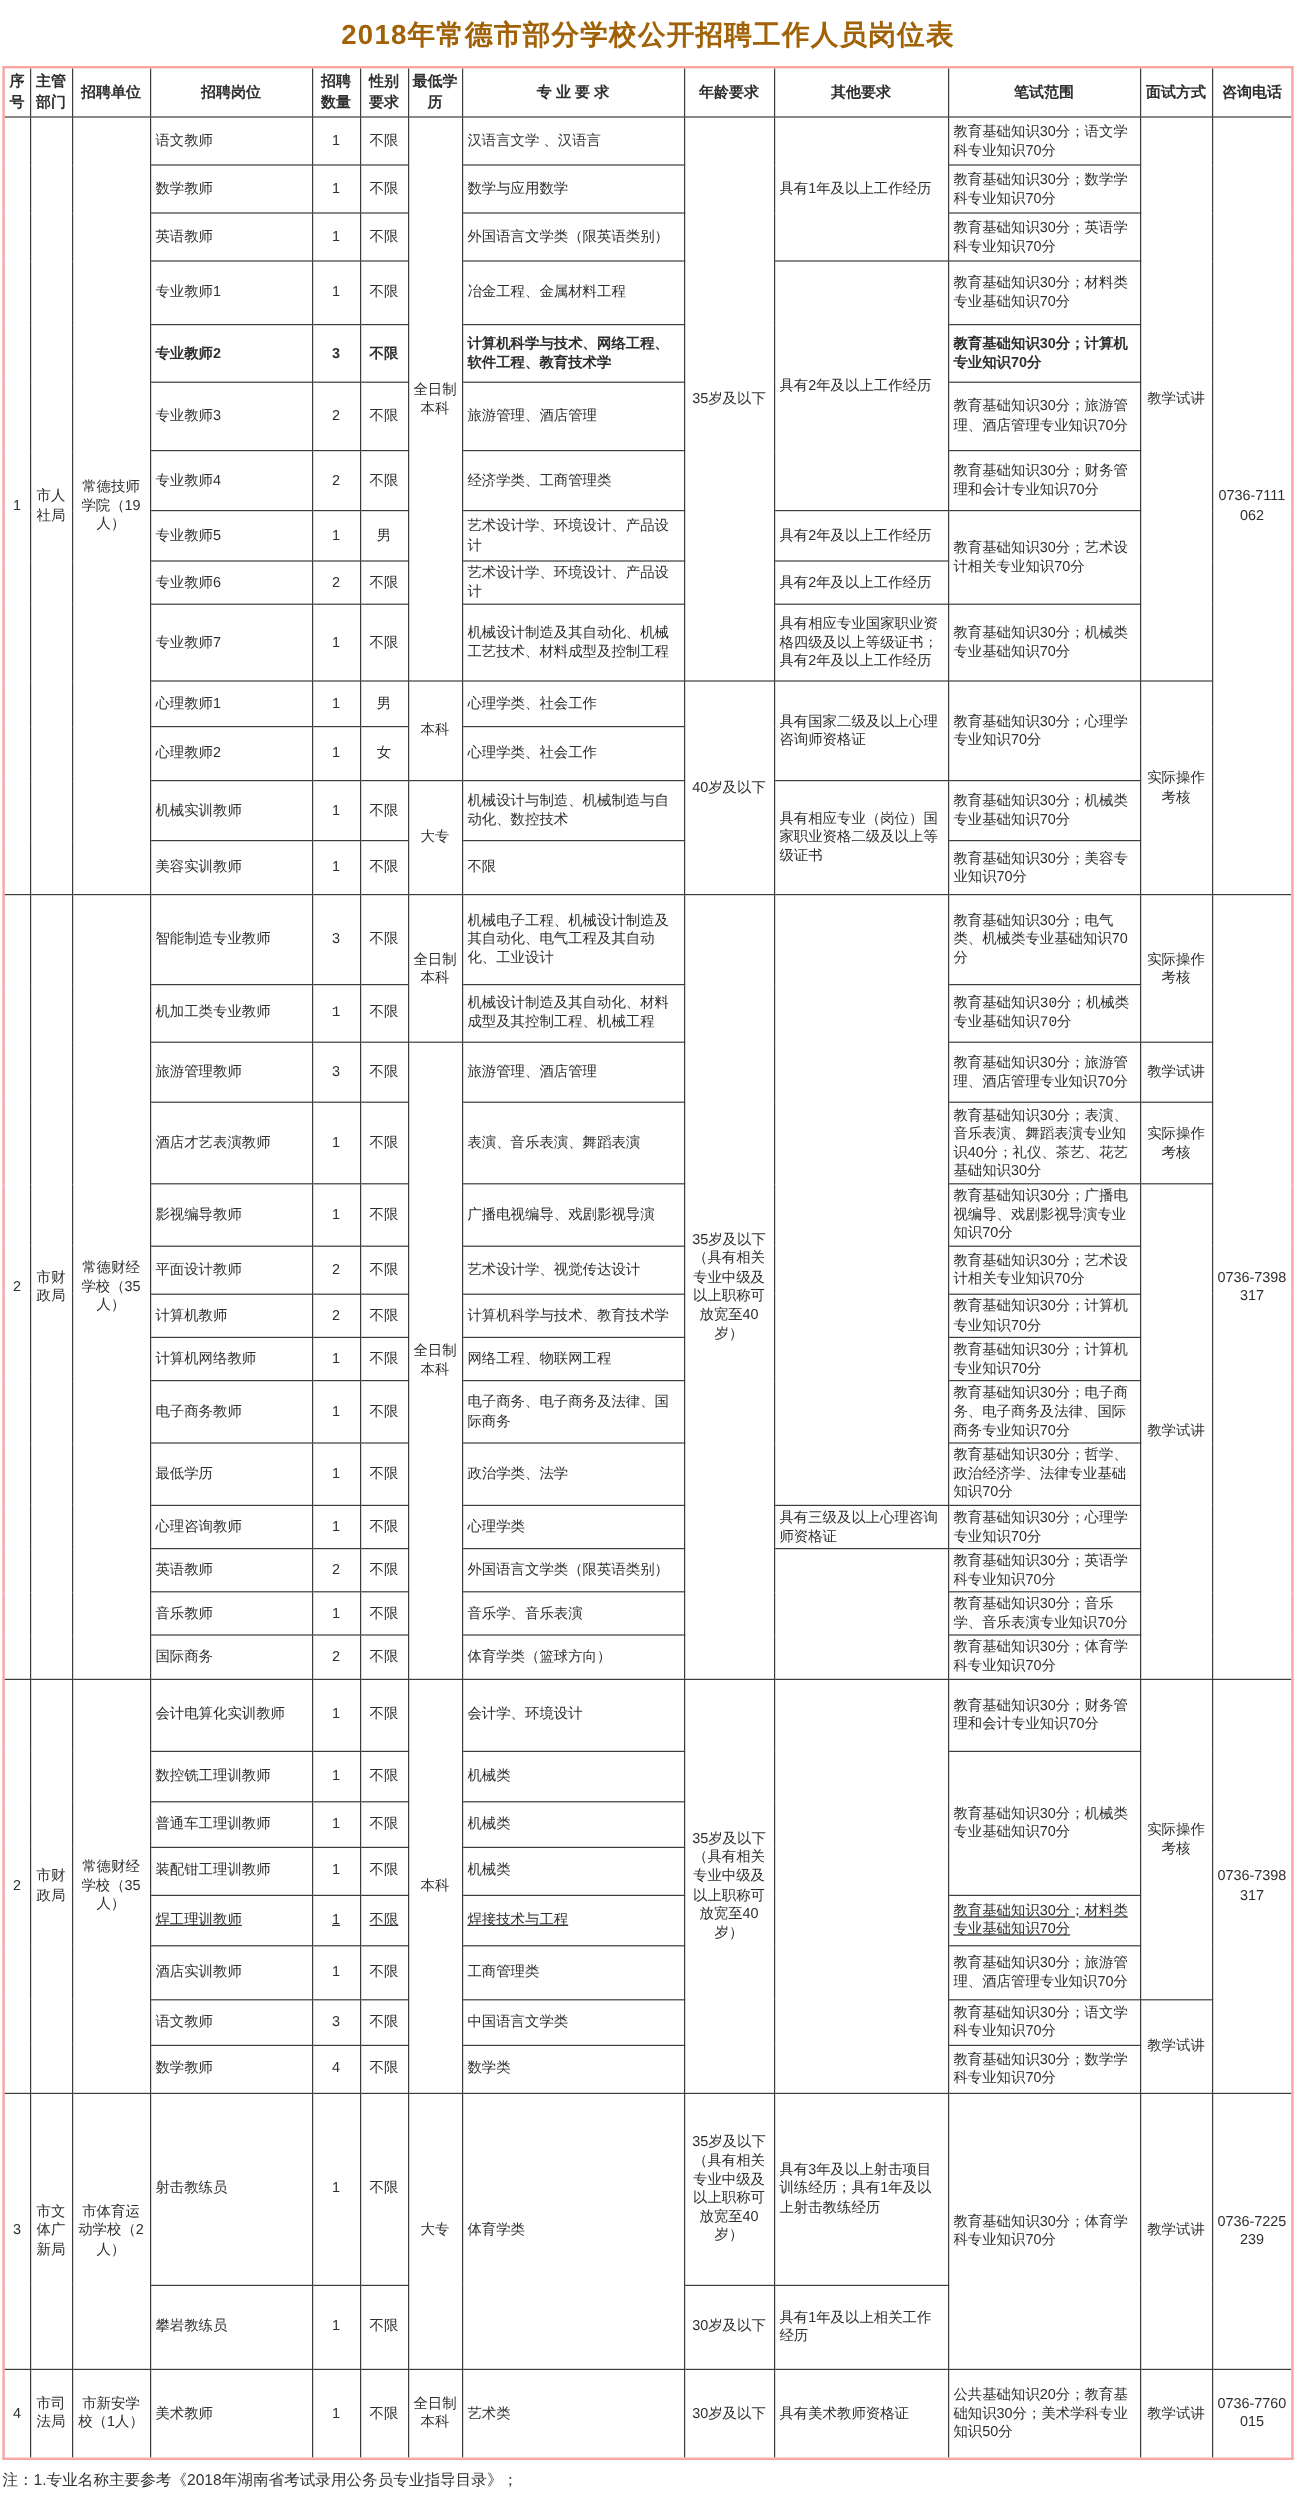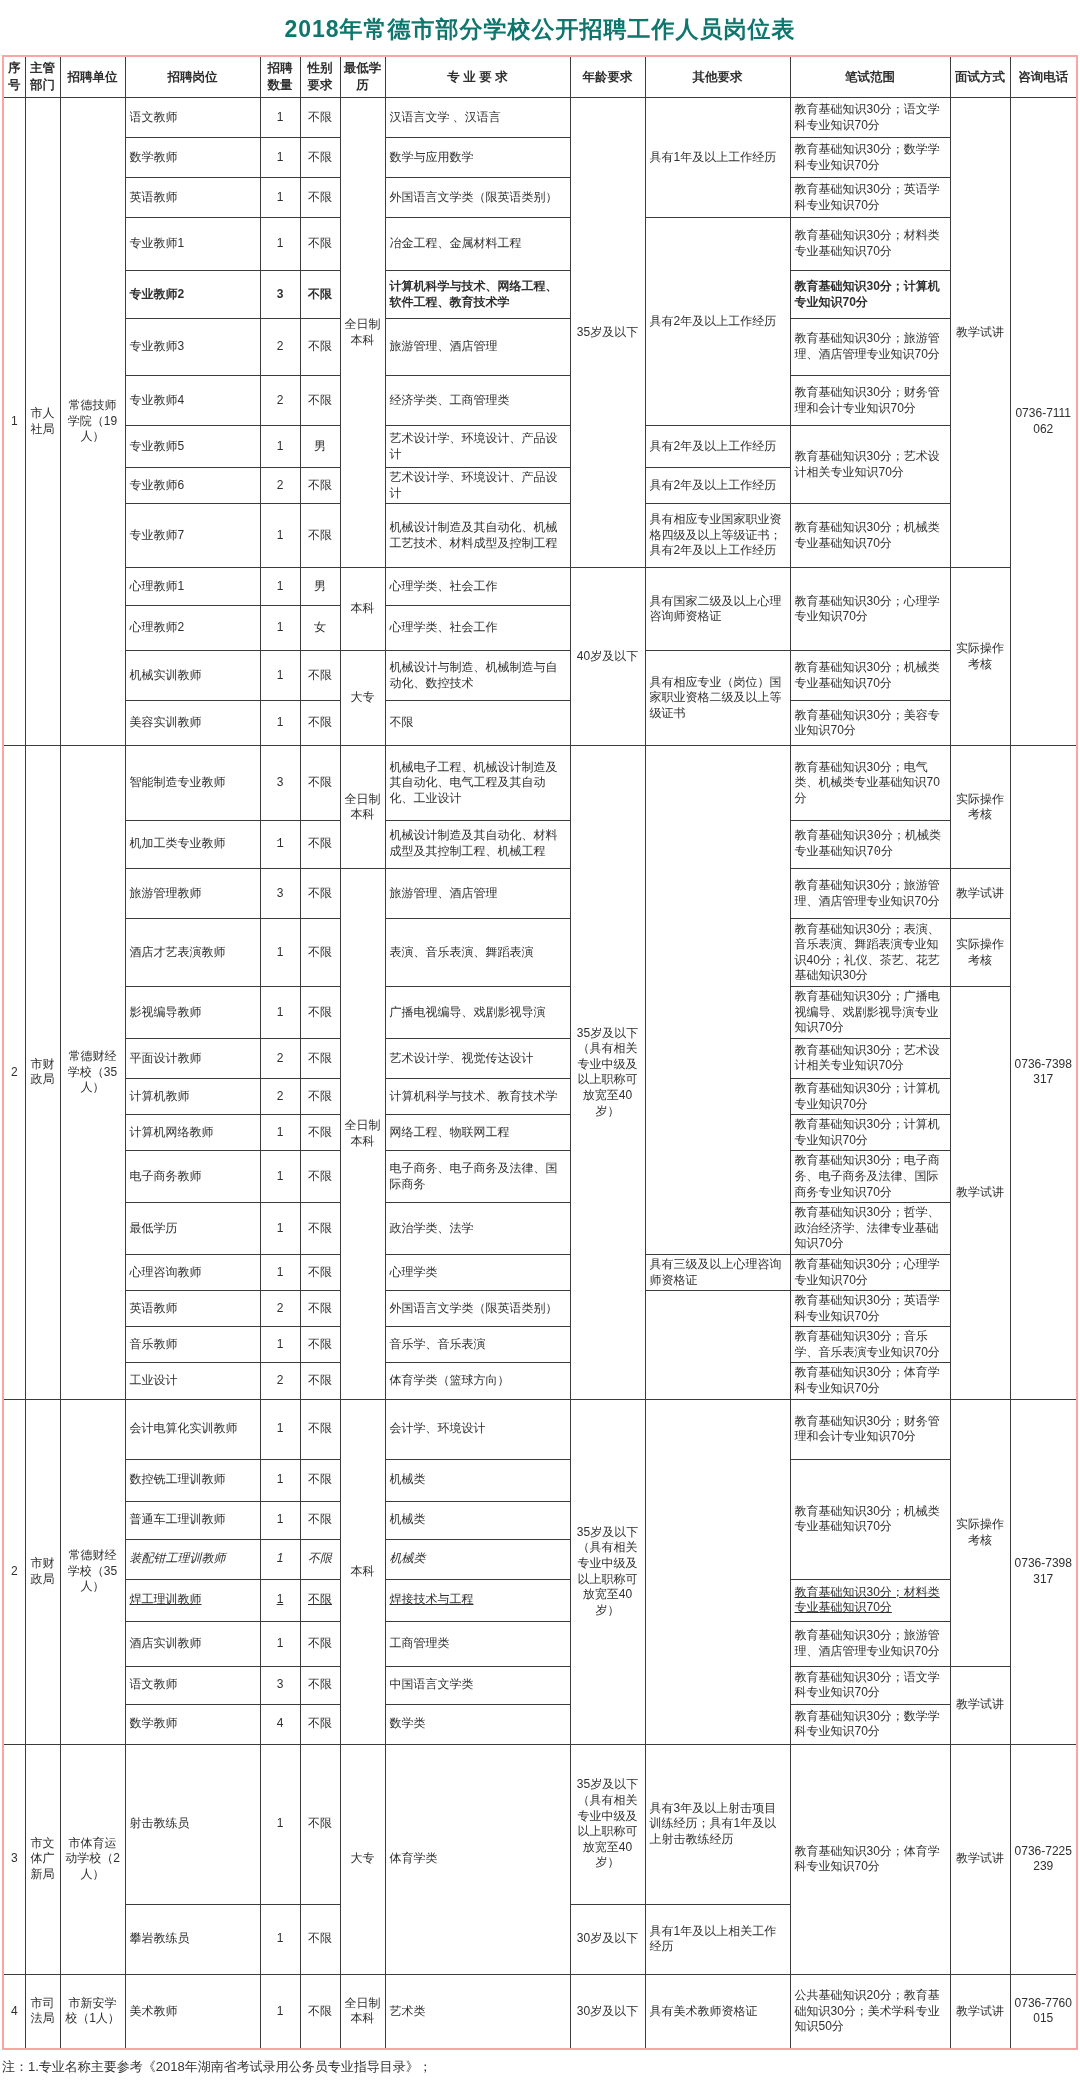--- a/index.html
+++ b/index.html
@@ -8,21 +8,21 @@
     font-family:"Liberation Sans", sans-serif;
     color:#2f2f2f;
   }
   .page{width:1080px;}
   .title{
     text-align:center;
     font-size:23px;
     font-weight:bold;
     letter-spacing:1px;
     padding:14px 0 10px 0;
-    color:#0f766e;
+    color:#a16207;
   }
   table.job-table{
     table-layout:fixed;
     width:1074px;
     margin:0 auto;
     border-collapse:collapse;
     border:2px solid #fca5a5;
   }
   table.job-table th, table.job-table td{
     border:1px solid #3c3c3c;
@@ -309,21 +309,21 @@
           <td class="al">教育基础知识30分；英语学科专业知识70分</td>
         </tr>
         <tr style="height: 36px;">
           <td class="al">音乐教师</td>
           <td>1</td>
           <td>不限</td>
           <td class="al">音乐学、音乐表演</td>
           <td class="al">教育基础知识30分；音乐学、音乐表演专业知识70分</td>
         </tr>
         <tr style="height: 30px;">
-          <td class="al">工业设计</td>
+          <td class="al">国际商务</td>
           <td>2</td>
           <td>不限</td>
           <td class="al">体育学类（篮球方向）</td>
           <td class="al">教育基础知识30分；体育学科专业知识70分</td>
         </tr>
         <tr style="height: 60px;">
           <td rowspan="8">2</td>
           <td rowspan="8">市财政局</td>
           <td rowspan="8">常德财经学校（35人）</td>
           <td class="al">会计电算化实训教师</td>
@@ -343,21 +343,21 @@
           <td>不限</td>
           <td class="al">机械类</td>
           <td rowspan="3" class="al">教育基础知识30分；机械类专业基础知识70分</td>
         </tr>
         <tr style="height: 38px;">
           <td class="al">普通车工理训教师</td>
           <td>1</td>
           <td>不限</td>
           <td class="al">机械类</td>
         </tr>
-        <tr style="height: 40px; font-style: italic;">
+        <tr style="height: 40px;">
           <td class="al">装配钳工理训教师</td>
           <td>1</td>
           <td>不限</td>
           <td class="al">机械类</td>
         </tr>
         <tr style="height: 42px; text-decoration: underline;">
           <td class="al">焊工理训教师</td>
           <td>1</td>
           <td>不限</td>
           <td class="al">焊接技术与工程</td>

